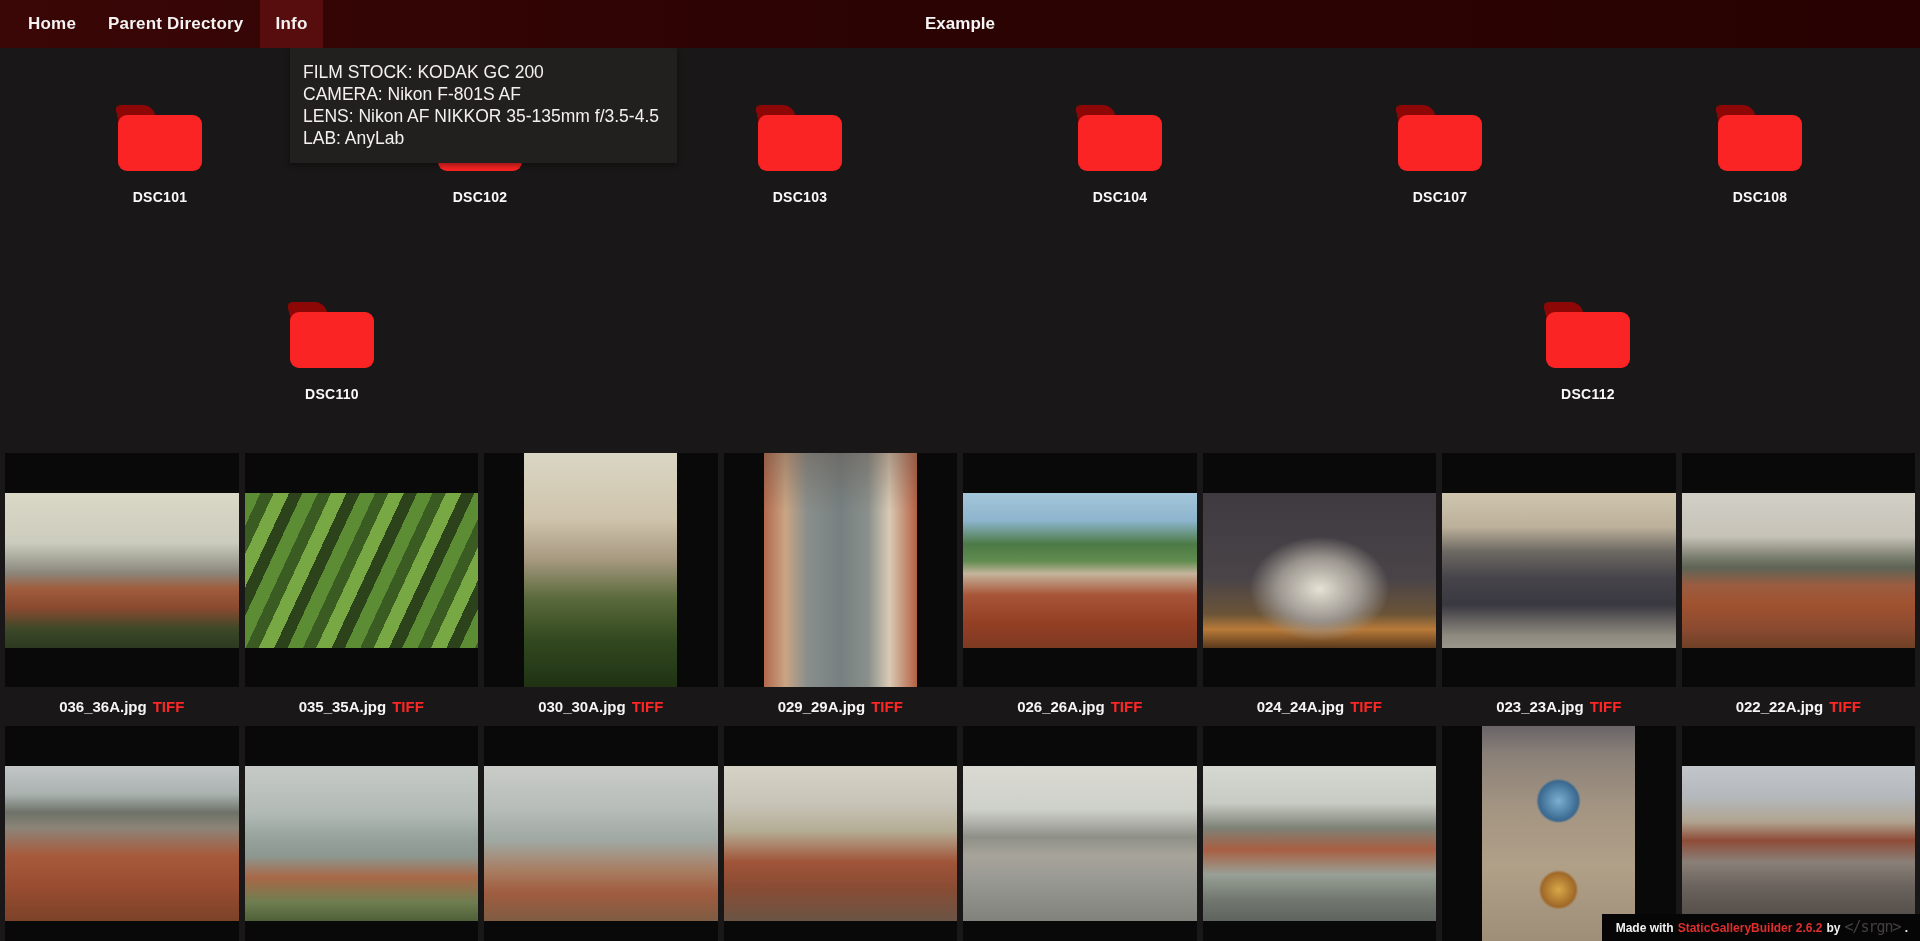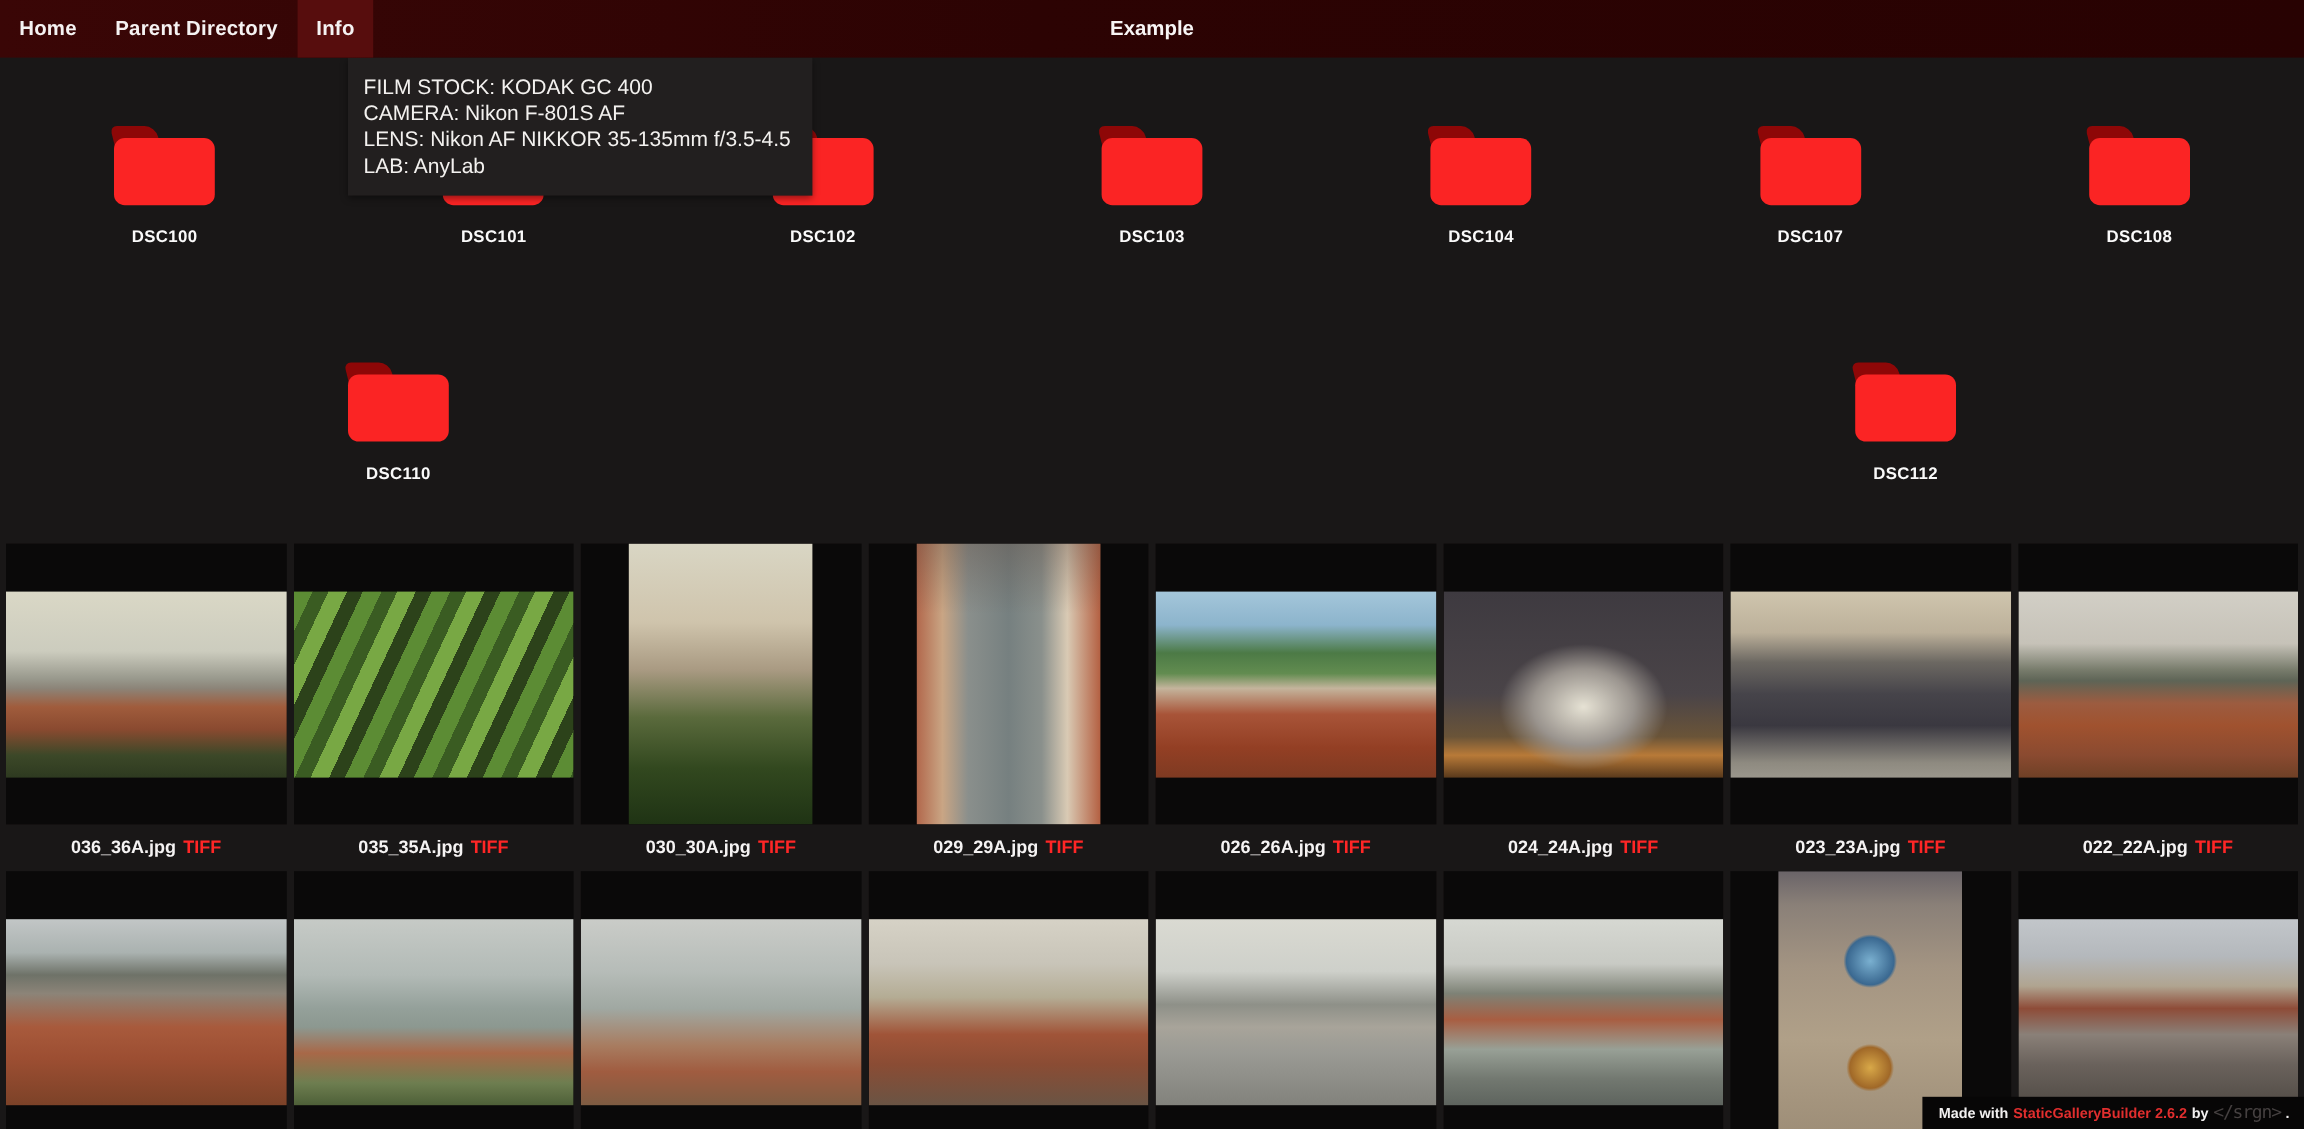--- a/index.html
+++ b/index.html
@@ -11,20 +11,21 @@
   }
 
   
   .navbar {
     position: relative;
     height: 48px;
     background: linear-gradient(90deg, #3a0606 0%, #2c0303 45%, #280202 100%);
     display: flex;
     align-items: stretch;
     z-index: 40;
+    padding-left: 12px;
   }
   .nav-item {
     display: flex; align-items: center;
     padding: 0 16px;
     color: #f5f2f2;
     font-weight: bold;
     font-size: 17px;
     letter-spacing: 0.2px;
     cursor: pointer;
     white-space: nowrap;
@@ -140,35 +141,28 @@
 <nav class="navbar">
   <div id="nav-items" style="display:flex; align-items:stretch;">
       <div class="nav-item">Home</div>
       <div class="nav-item">Parent Directory</div>
       <div class="nav-item active">Info</div>
     </div>
   <div class="nav-title">Example</div>
 </nav>
 
 <div class="info-panel" id="info-panel">
-    <div class="info-line">FILM STOCK: KODAK GC 400</div>
+    <div class="info-line">FILM STOCK: KODAK GC 200</div>
     <div class="info-line">CAMERA: Nikon F-801S AF</div>
     <div class="info-line">LENS: Nikon AF NIKKOR 35-135mm f/3.5-4.5</div>
     <div class="info-line">LAB: AnyLab</div>
   </div>
 
 <section class="folders">
   <div class="folder-row row1" id="folder-row1">
-      <div class="folder-item">
-        <div class="folder-icon">
-          <div class="folder-tab"></div>
-          <div class="folder-body"></div>
-        </div>
-        <div class="folder-label">DSC100</div>
-      </div>
       <div class="folder-item">
         <div class="folder-icon">
           <div class="folder-tab"></div>
           <div class="folder-body"></div>
         </div>
         <div class="folder-label">DSC101</div>
       </div>
       <div class="folder-item">
         <div class="folder-icon">
           <div class="folder-tab"></div>

